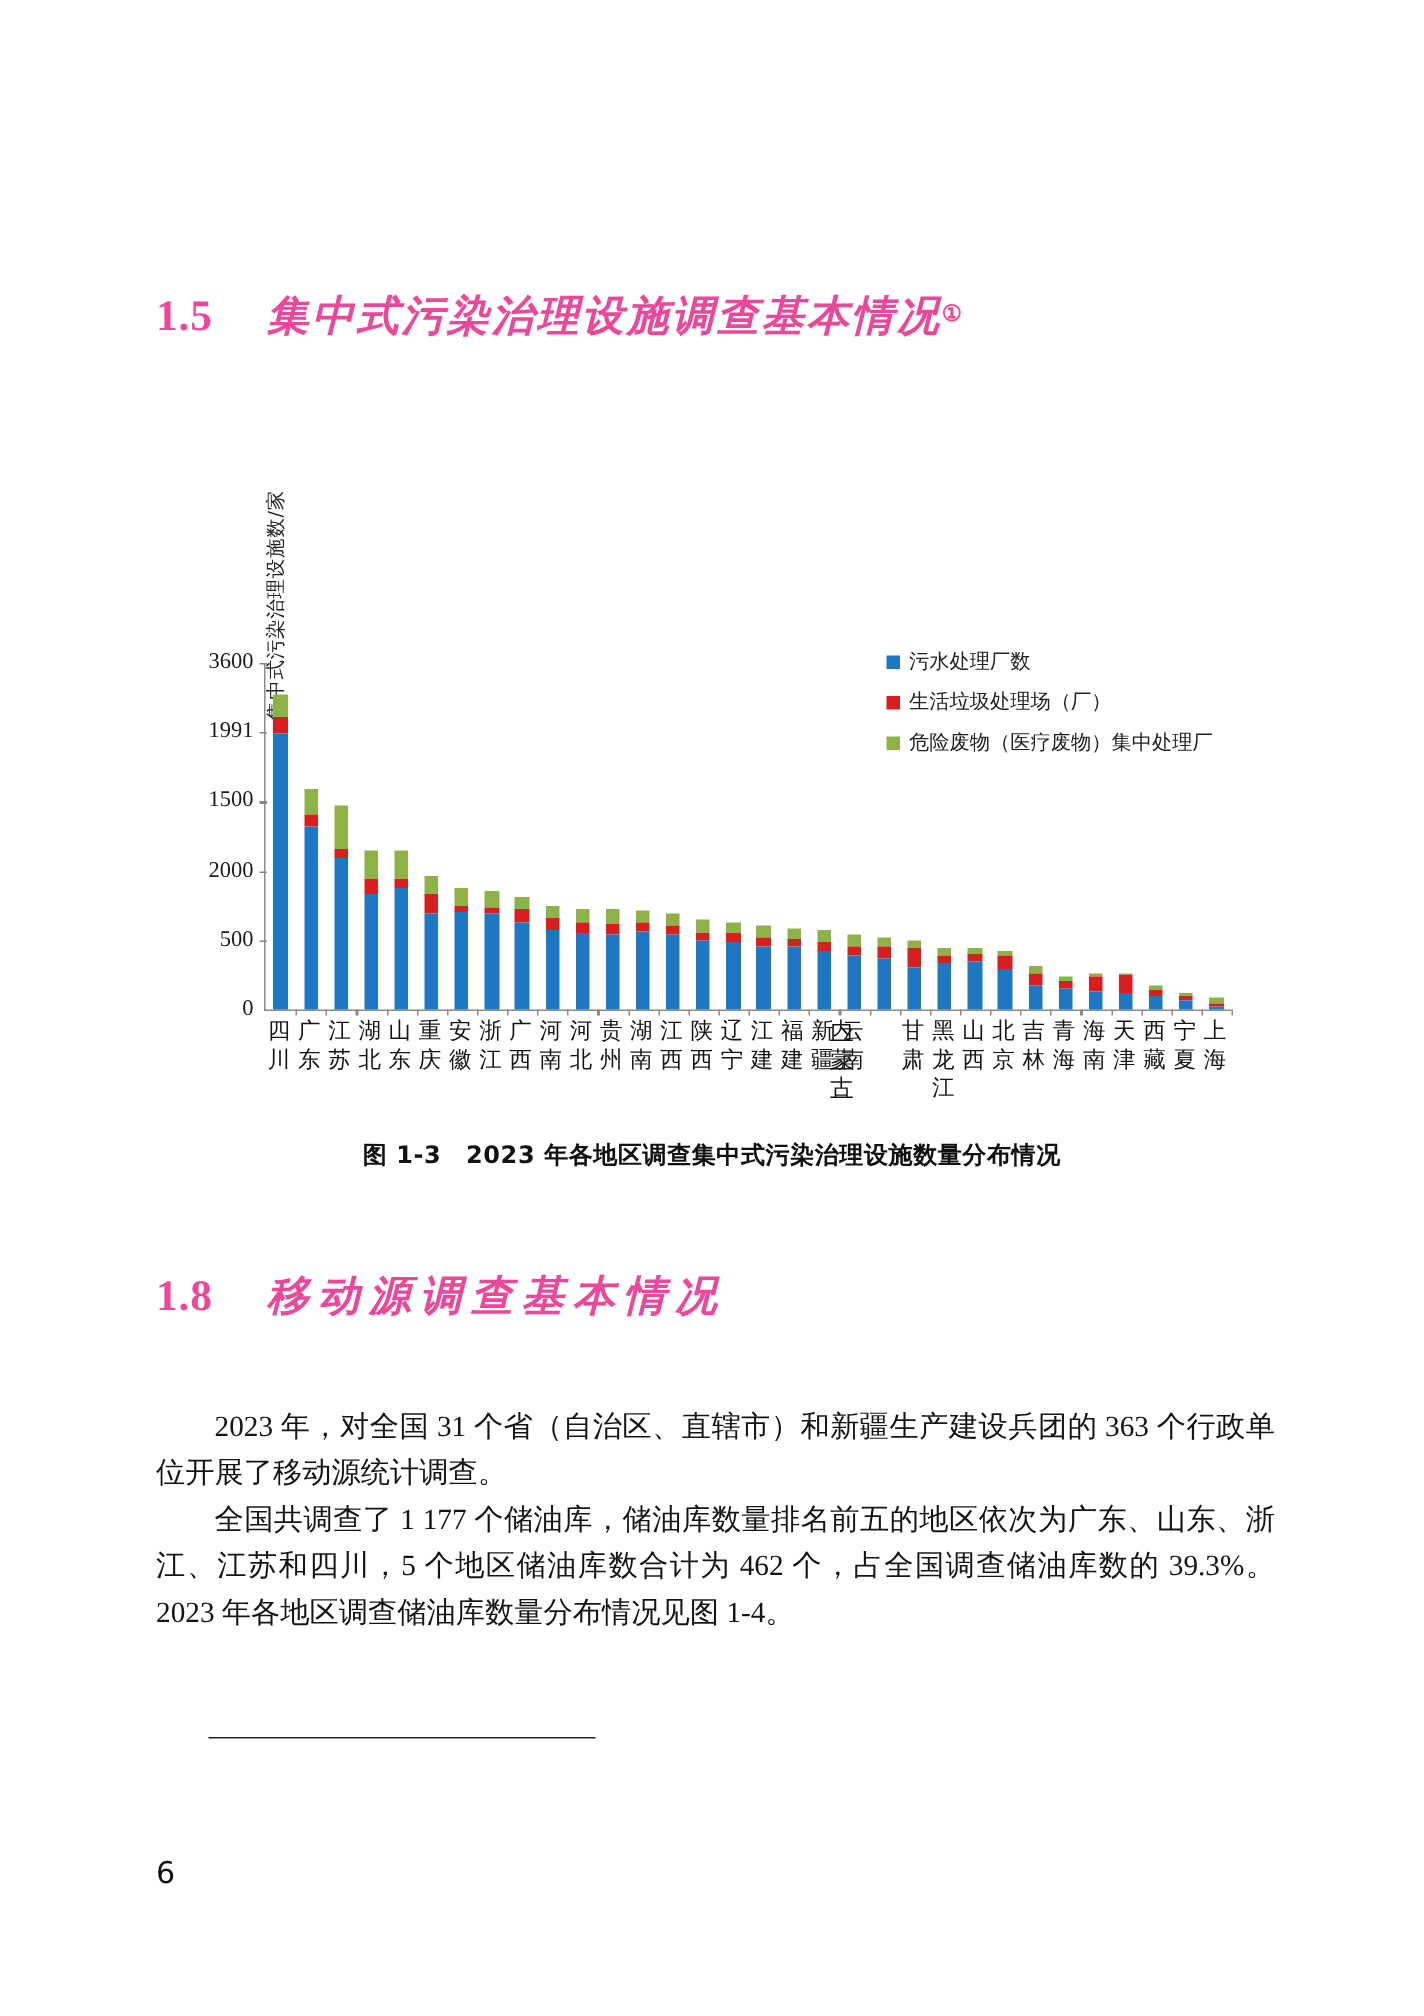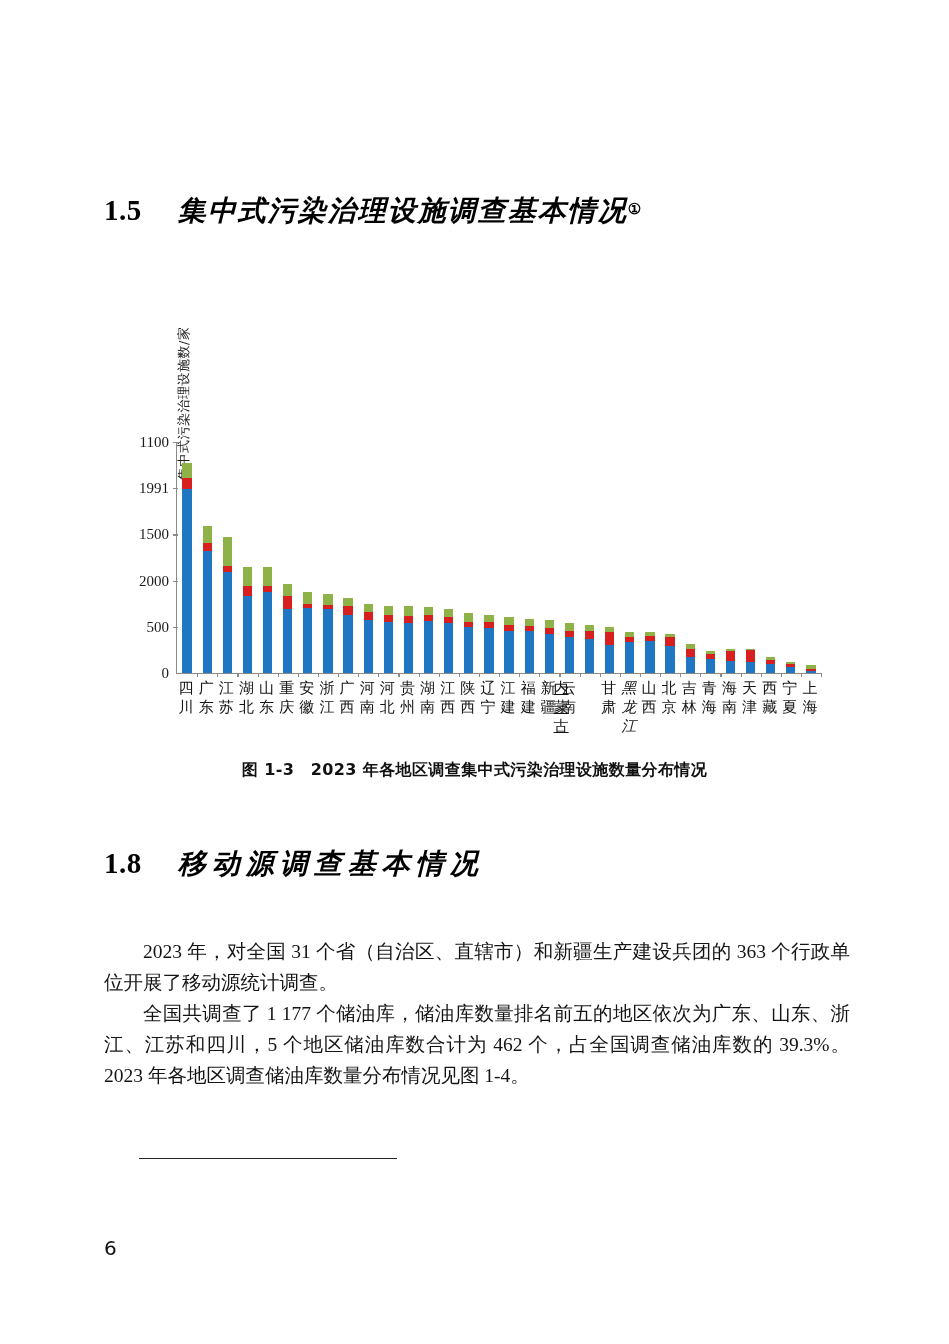--- a/index.html
+++ b/index.html
@@ -17,21 +17,21 @@
   }
   .page {
     position: absolute;
     left: 0; top: 0;
     width: 949px; height: 1344px;
   }
 
   
   .section-heading {
     position: absolute;
-    color: #000000;
+    color: #ec4899;
     font-weight: bold;
     white-space: nowrap;
   }
   .sh-num {
     font-family: "Liberation Serif", serif;
     font-size: 29px;
     letter-spacing: 0.5px;
   }
   .sh-title {
     font-family: "DejaVu Serif", "Liberation Serif", serif;
@@ -236,21 +236,21 @@
       <div id="y-axis">
           <div class="y-tick-label" style="top: 231px; left: -52px;">0</div>
           <div class="y-tick-label" style="top: 184.8px; left: -52px;">500</div>
           <div class="y-tick-mark" style="top: 184.8px;"></div>
           <div class="y-tick-label" style="top: 138.6px; left: -52px;">2000</div>
           <div class="y-tick-mark" style="top: 138.6px;"></div>
           <div class="y-tick-label" style="top: 92.4px; left: -52px;">1500</div>
           <div class="y-tick-mark" style="top: 92.4px;"></div>
           <div class="y-tick-label" style="top: 46.2px; left: -52px;">1991</div>
           <div class="y-tick-mark" style="top: 46.2px;"></div>
-          <div class="y-tick-label" style="top: 0px; left: -52px;">1100</div>
+          <div class="y-tick-label" style="top: 0px; left: -52px;">3600</div>
           <div class="y-tick-mark" style="top: 0px;"></div>
         </div>
       <div class="bars-layer" id="bars-layer">
           <div class="bar-col" style="width: 9.2575px; left: 5.43375px;">
             <div class="seg seg-blue" style="height: 183.876px; background: rgb(31, 119, 196);"></div>
             <div class="seg seg-red" style="height: 11.088px; background: rgb(216, 31, 31);"></div>
             <div class="seg seg-green" style="height: 15.246px; background: rgb(143, 178, 72);"></div>
           </div>
           <div class="x-tick-mark" style="left: 20.125px;"></div>
           <div class="bar-col" style="width: 9.2575px; left: 25.5587px;">
@@ -480,21 +480,21 @@
         <div class="x-label" style="width: 20.125px; left: 414.125px; top: 251px;">福
 建</div>
         <div class="x-label" style="width: 20.125px; left: 434.25px; top: 251px;">新
 疆</div>
         <div class="x-label" style="width: 20.125px; left: 454.375px; top: 251px;">云
 南</div>
         <div class="x-label" style="width: 20.125px; left: 447px; top: 251px; text-decoration: underline;">内蒙
 古</div>
         <div class="x-label" style="width: 20.125px; left: 494.625px; top: 251px;">甘
 肃</div>
-        <div class="x-label" style="width: 20.125px; left: 514.75px; top: 251px; font-style: italic;">黑龙
+        <div class="x-label" style="width: 20.125px; left: 514.75px; top: 251px;">黑龙
 江</div>
         <div class="x-label" style="width: 20.125px; left: 534.875px; top: 251px;">山
 西</div>
         <div class="x-label" style="width: 20.125px; left: 555px; top: 251px;">北
 京</div>
         <div class="x-label" style="width: 20.125px; left: 575.125px; top: 251px;">吉
 林</div>
         <div class="x-label" style="width: 20.125px; left: 595.25px; top: 251px;">青
 海</div>
         <div class="x-label" style="width: 20.125px; left: 615.375px; top: 251px;">海
@@ -502,20 +502,34 @@
         <div class="x-label" style="width: 20.125px; left: 635.5px; top: 251px;">天
 津</div>
         <div class="x-label" style="width: 20.125px; left: 655.625px; top: 251px;">西
 藏</div>
         <div class="x-label" style="width: 20.125px; left: 675.75px; top: 251px;">宁
 夏</div>
         <div class="x-label" style="width: 20.125px; left: 695.875px; top: 251px;">上
 海</div>
       </div>
 
+    <div id="chart-legend">
+        <div class="legend-row">
+          <span class="legend-swatch" style="background: rgb(31, 119, 196);"></span>
+          <span class="legend-text">污水处理厂数</span>
+        </div>
+        <div class="legend-row">
+          <span class="legend-swatch" style="background: rgb(216, 31, 31);"></span>
+          <span class="legend-text">生活垃圾处理场（厂）</span>
+        </div>
+        <div class="legend-row">
+          <span class="legend-swatch" style="background: rgb(143, 178, 72);"></span>
+          <span class="legend-text">危险废物（医疗废物）集中处理厂</span>
+        </div>
+      </div>
   </div>
 
   <div id="figure-caption">图 1-3　2023 年各地区调查集中式污染治理设施数量分布情况</div>
 
   <div class="section-heading" id="heading-1-6">
     <span class="sh-num">1.8</span>
     <span style="display:inline-block;width:32px"></span><span class="sh-title">移动源调查基本情况</span>
   </div>
 
   <div class="para" id="para-2">2023 年，对全国 31 个省（自治区、直辖市）和新疆生产建设兵团的 363 个行政单位开展了移动源统计调查。</div>

